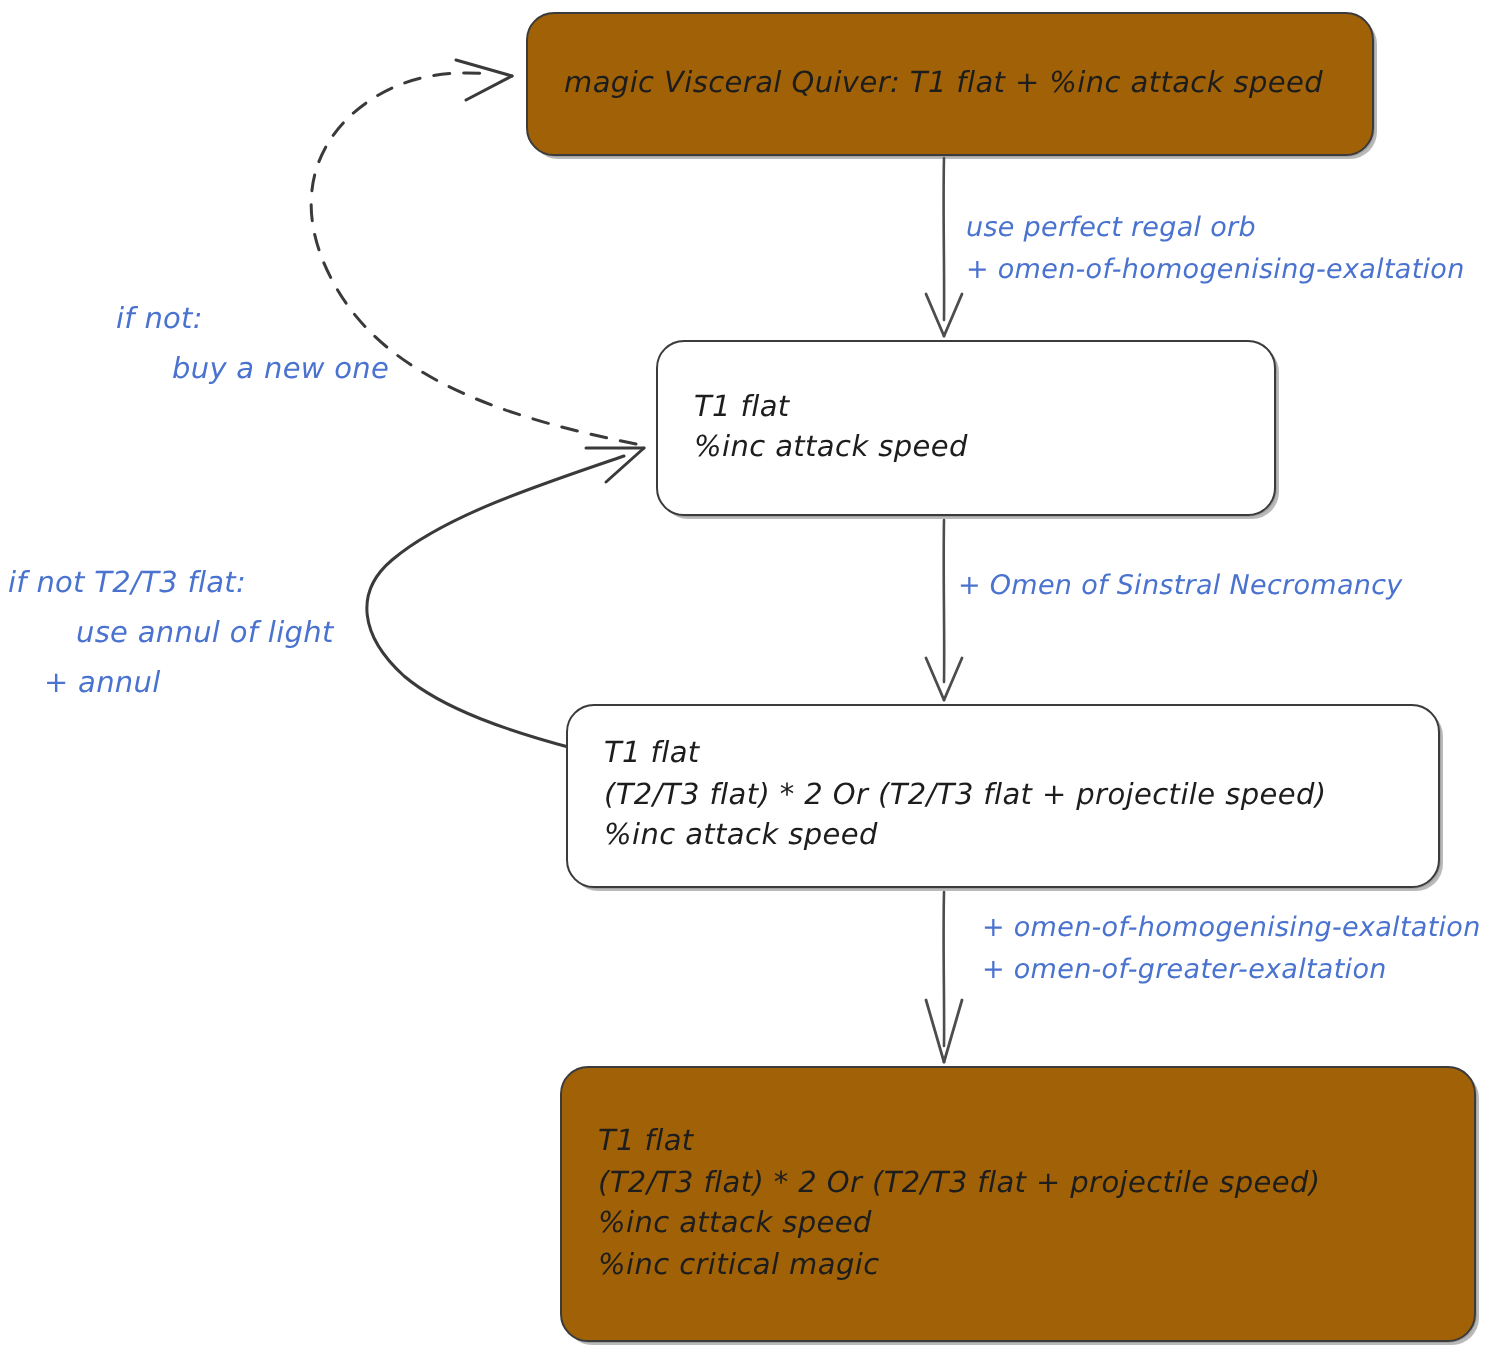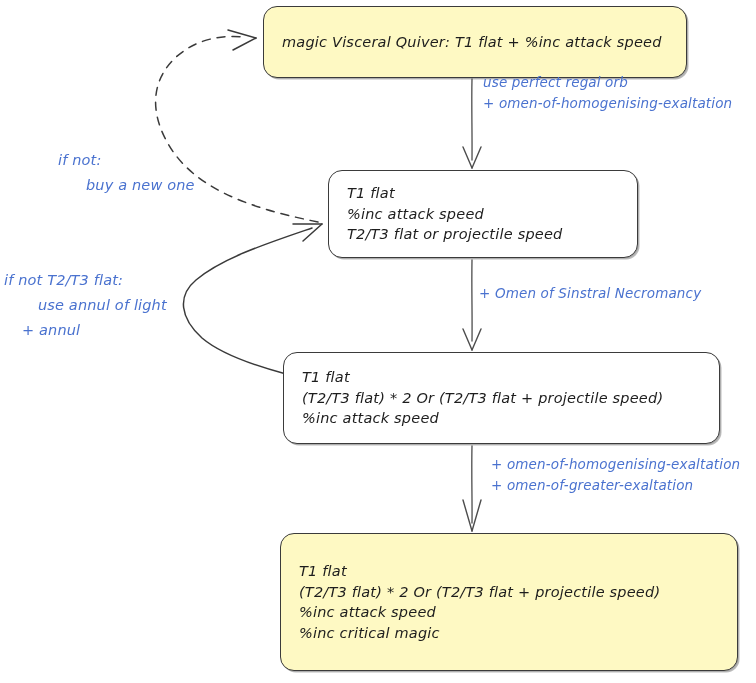--- a/index.html
+++ b/index.html
@@ -33,21 +33,21 @@
     padding: 6px 18px;
     font-family: "DejaVu Sans", sans-serif;
     font-size: 14.5px;
     font-style: italic;
     color: #1d1d1d;
     letter-spacing: 0.2px;
     line-height: 20.5px;
     white-space: nowrap;
   }
   .node.yellow {
-    background: #fef9c3;
+    background: #a16207;
   }
   .node.plain {
     background: #ffffff;
   }
   .node .line {
     display: block;
   }
 
   
   #node-top      { left: 263px; top: 6px;   width: 424px; height: 72px; }
@@ -60,41 +60,41 @@
     color: #4a72cf;
     font-family: "DejaVu Sans", sans-serif;
     font-size: 13.5px;
     font-style: italic;
     line-height: 21px;
     letter-spacing: 0.15px;
     white-space: nowrap;
   }
   .edge-label .line { display: block; }
 
-  #label-e1 { left: 483px; top: 72px; }
+  #label-e1 { left: 483px; top: 104px; }
   #label-e2 { left: 479px; top: 283px; }
   #label-e3 { left: 491px; top: 454px; }
 
   .note {
     position: absolute;
     color: #4a72cf;
     font-family: "DejaVu Sans", sans-serif;
     font-size: 14.5px;
     font-style: italic;
     line-height: 25px;
     letter-spacing: 0.15px;
     white-space: nowrap;
   }
   .note .line { display: block; }
   .note .indent1 { padding-left: 28px; }
   .note .indent2 { padding-left: 34px; }
   .note .indent3 { padding-left: 18px; }
 
   #note-buy   { left: 58px;  top: 148px; }
-  #note-annul { left: 4px;   top: 268px; }
+  #note-annul { left: 4px;   top: 280px; }
 </style>
 </head>
 <body>
 
 <svg id="canvas" viewBox="0 0 756 683" xmlns="http://www.w3.org/2000/svg">
   <defs></defs>
 
   <g>
     <path d="M472,79 C471.4,105 472.3,132 472,160" fill="none" stroke="#4d4d4d" stroke-width="1.3" stroke-linecap="round"></path>
     <path d="M463,147 L472,168" fill="none" stroke="#4d4d4d" stroke-width="1.4" stroke-linecap="round"></path>
@@ -126,21 +126,20 @@
   </g>
 </svg>
 
 <div class="node yellow" id="node-top">
   <span class="line">magic Visceral Quiver: T1 flat + %inc attack speed</span>
 </div>
 
 <div class="node plain" id="node-mid1">
   <span class="line">T1 flat</span>
   <span class="line">%inc attack speed</span>
-  <span class="line">T2/T3 flat or projectile speed</span>
 </div>
 
 <div class="node plain" id="node-mid2">
   <span class="line">T1 flat</span>
   <span class="line">(T2/T3 flat) * 2  Or (T2/T3 flat + projectile speed)</span>
   <span class="line">%inc attack speed</span>
 </div>
 
 <div class="node yellow" id="node-bottom">
   <span class="line">T1 flat</span>

